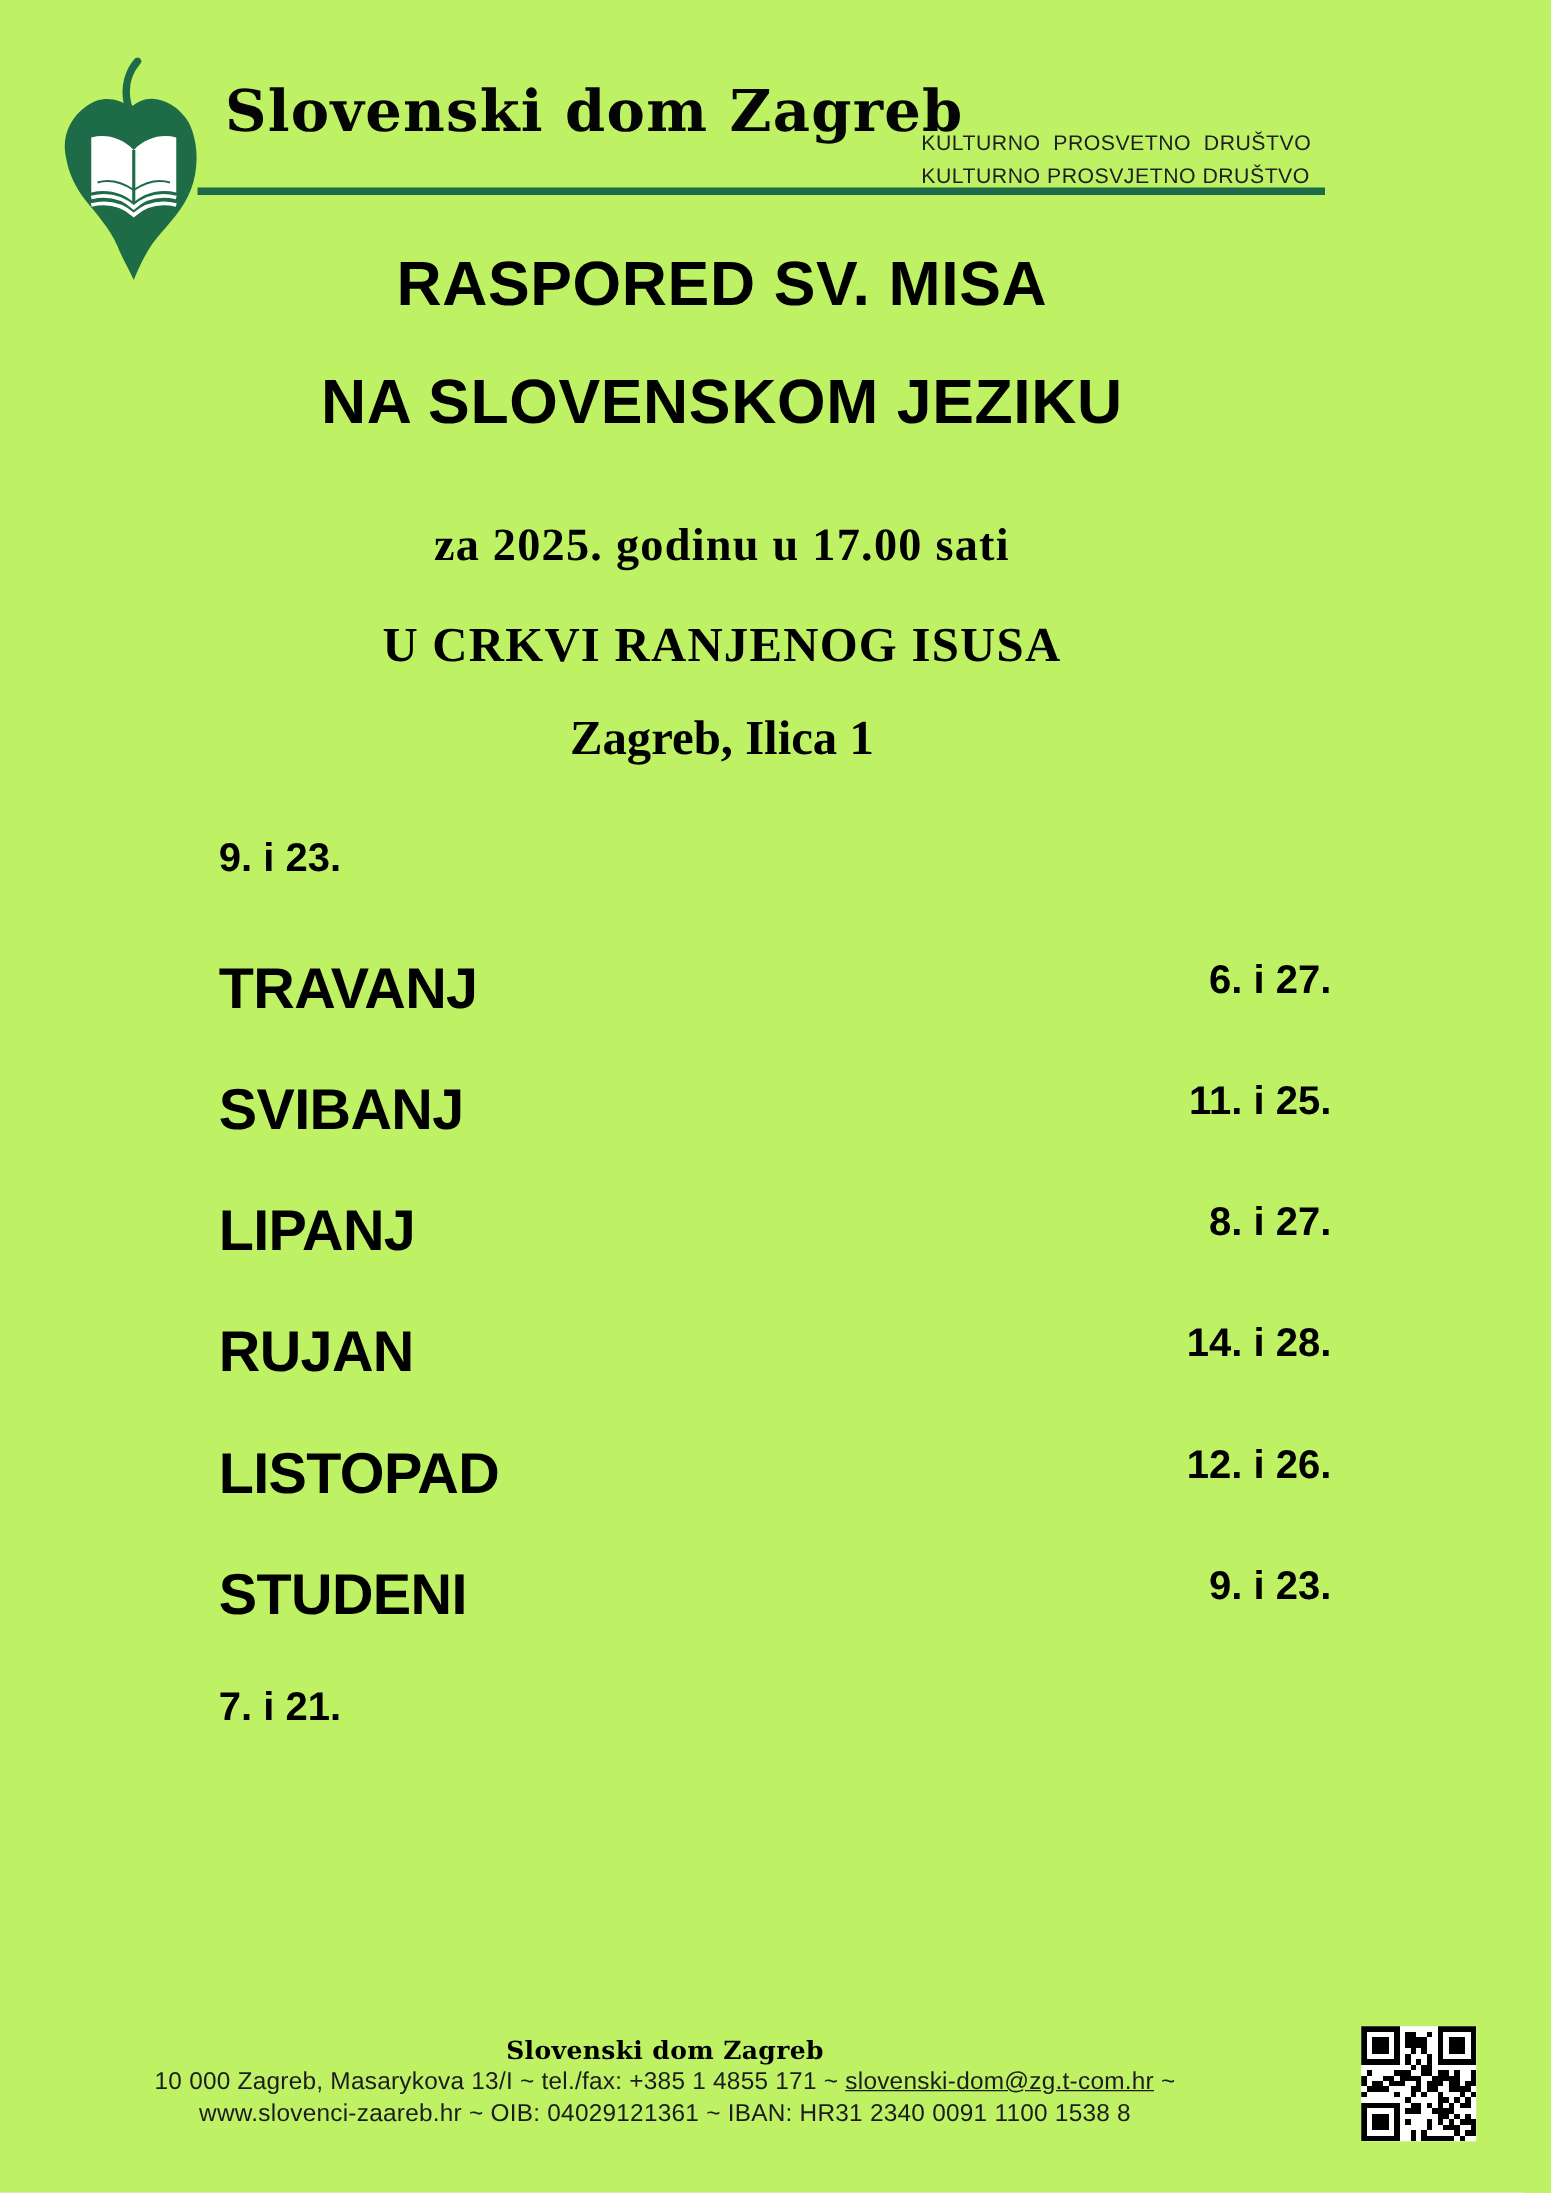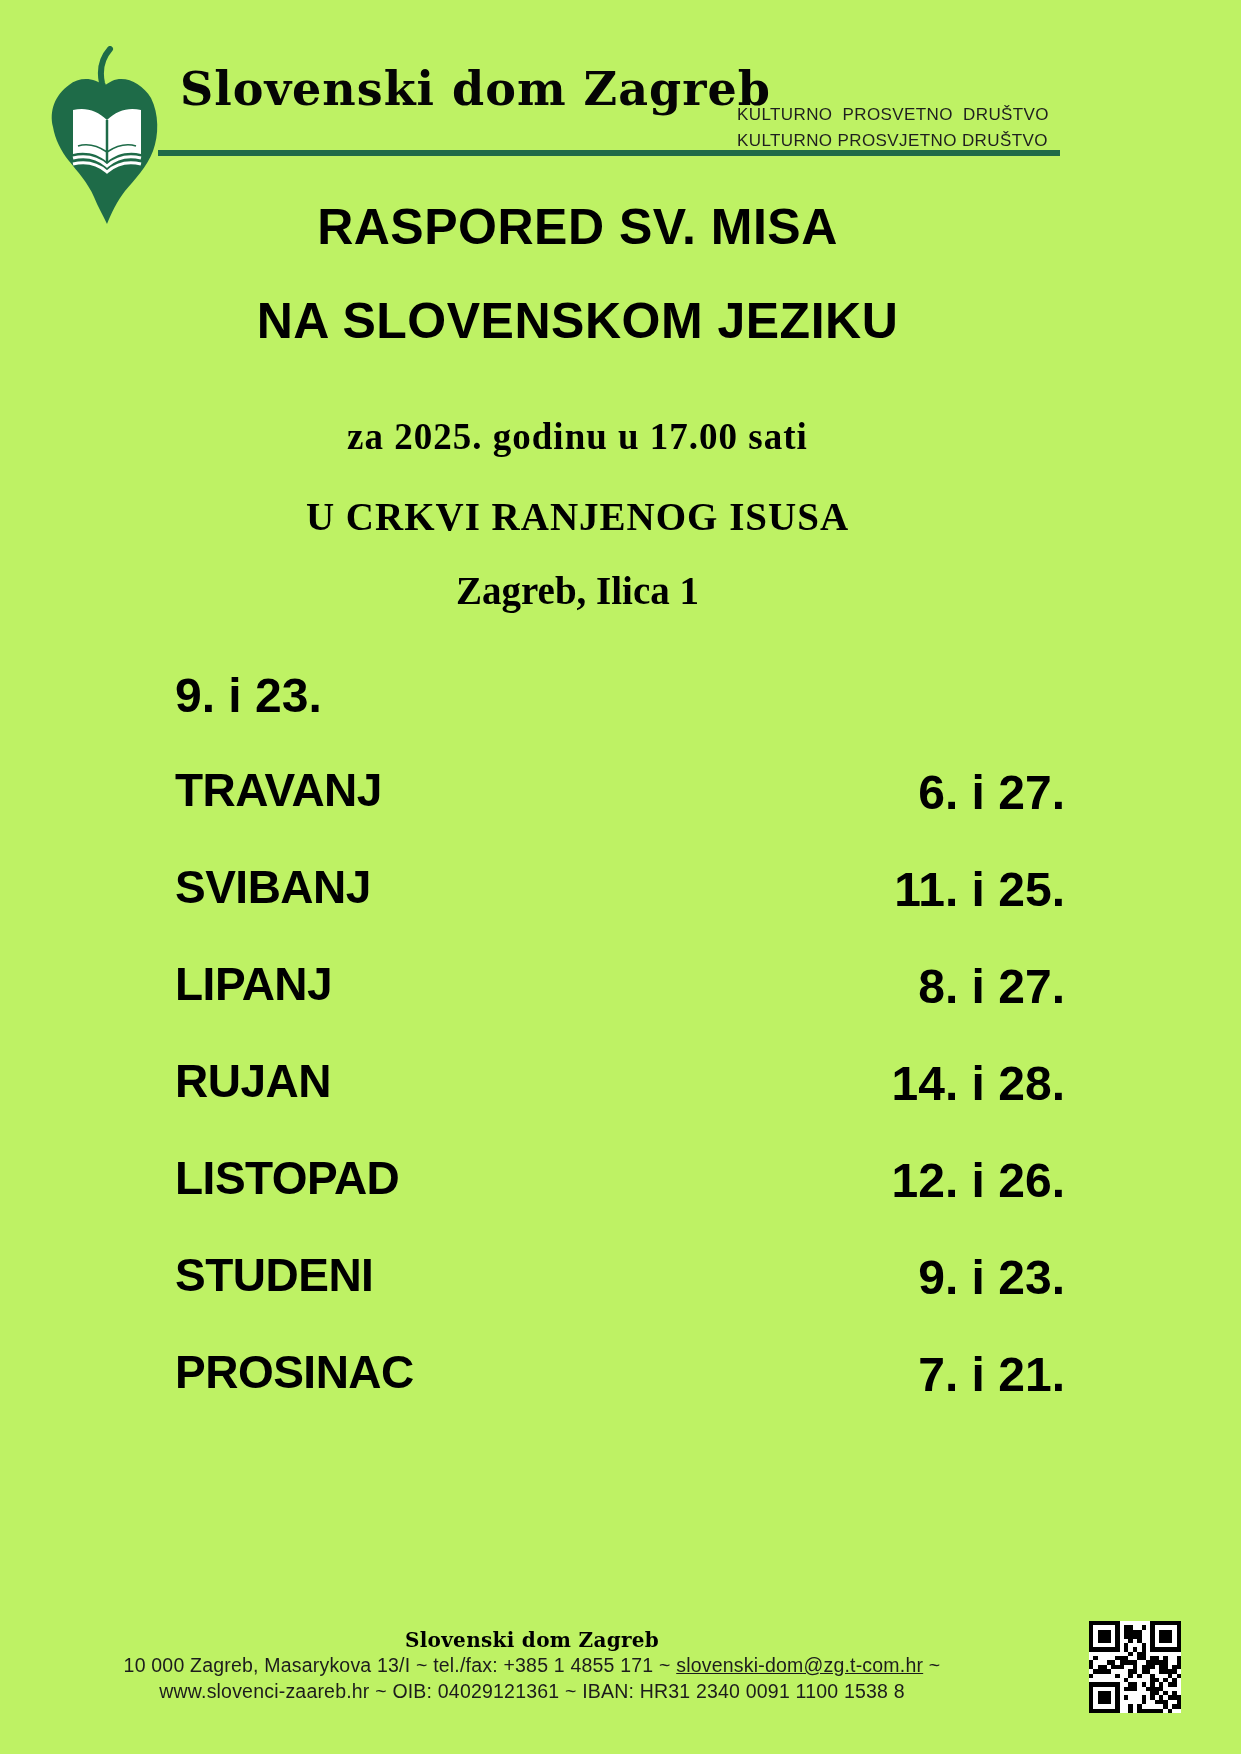--- a/index.html
+++ b/index.html
@@ -29,21 +29,21 @@
   .t1{top:198px;}
   .t2{top:292px;}
   .t-serif{font-family:"Liberation Serif",serif;font-weight:700;}
   .t3{top:415px;font-size:37px;letter-spacing:1px;}
   .t4{top:494px;font-size:39px;letter-spacing:1px;}
   .t5{top:568px;font-size:39px;}
   
   .schedule{position:absolute;left:175px;top:668px;width:890px;}
   .row{height:97px;display:flex;justify-content:space-between;align-items:flex-start;}
   .month{font-weight:700;font-size:46px;letter-spacing:-.5px;line-height:1.1;}
-  .dates{font-weight:700;font-size:48px;line-height:1.15;text-align:center;}
+  .dates{font-weight:700;font-size:32px;line-height:1.15;text-align:center;}
   
   .footer{position:absolute;left:0;top:1628px;width:1064px;text-align:center;}
   .f-org{font-family:"DejaVu Serif",serif;font-weight:700;font-size:20px;letter-spacing:.3px;}
   .f-line{font-size:19.5px;line-height:26px;letter-spacing:.2px;color:#1c1c1c;}
   .f-email{text-decoration:underline;color:#1c1c1c;cursor:pointer;text-align:center;}
   .qr{position:absolute;left:1089px;top:1621px;width:92px;height:92px;}
 </style>
 </head>
 <body>
 
@@ -110,21 +110,20 @@
     </div>
     <div class="row">
       <span class="month">LISTOPAD</span>
       <span class="dates">12. i 26.</span>
     </div>
     <div class="row">
       <span class="month">STUDENI</span>
       <span class="dates">9. i 23.</span>
     </div>
     <div class="row">
-      <span class="month">PROSINAC</span>
       <span class="dates">7. i 21.</span>
     </div>
   </div>
 
   <div class="footer">
     <div class="f-org">Slovenski dom Zagreb</div>
     <div class="f-line"><span>10 000 Zagreb, Masarykova 13/I ~ tel./fax: +385 1 4855 171 ~ </span><span class="f-email">slovenski-dom@zg.t-com.hr</span><span> ~</span></div>
     <div class="f-line">www.slovenci-zaareb.hr ~ OIB: 04029121361 ~ IBAN: HR31 2340 0091 1100 1538 8</div>
   </div>
 

